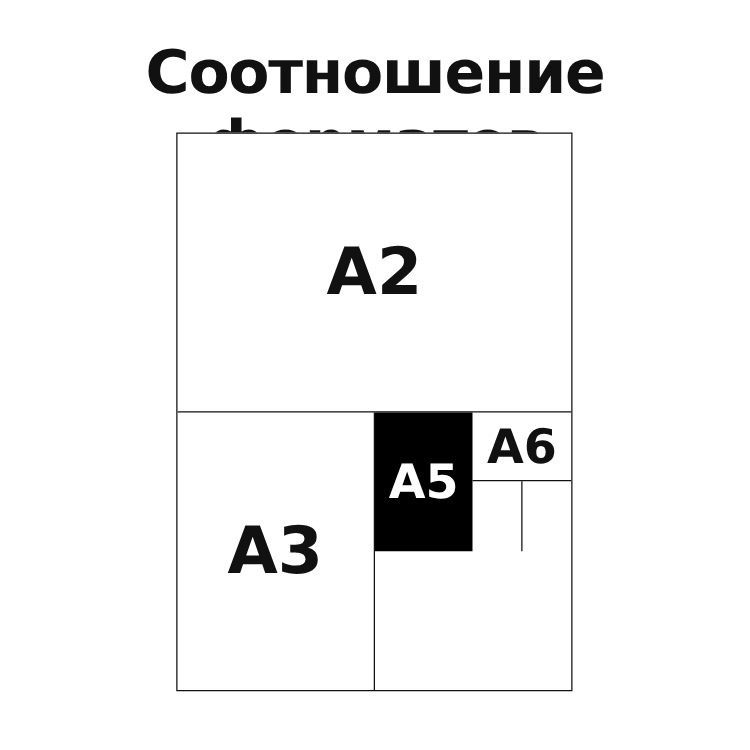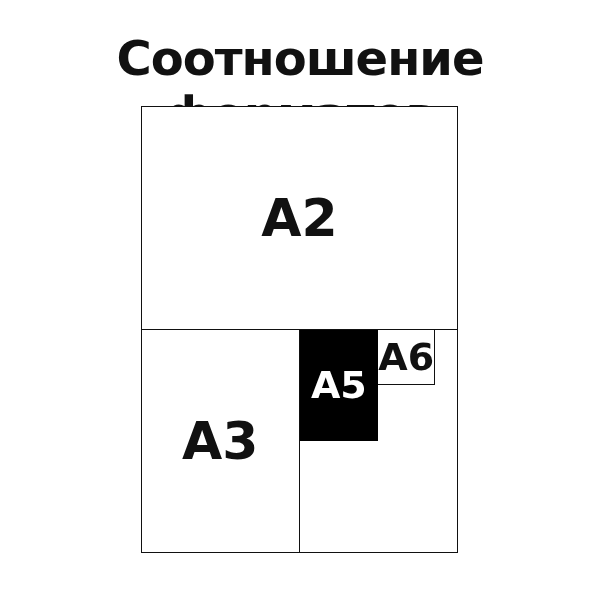--- a/index.html
+++ b/index.html
@@ -54,21 +54,21 @@
   .cell-a3 { width: 50%; height: 100%; border-right: 1.5px solid var(--line); font-size: 52px; }
   .col-right { width: 50%; height: 100%; display: flex; flex-direction: column; }
   .cell-a4 { height: 50%; border-bottom: 1.5px solid var(--line); font-size: 50px; }
   .quad-bottom-right { height: 50%; display: flex; }
   .cell-a5 {
     width: 50%; height: 100%;
     background: var(--highlight_fill);
     color: var(--highlight_text);
     font-size: 38px;
   }
-  .stack-right { width: 50%; height: 100%; display: flex; }
+  .stack-right { width: 50%; height: 100%; display: flex; flex-direction: column; }
   .cell-a6 { height: 50%; border-bottom: 1.5px solid var(--line); font-size: 38px; }
   .subcells { height: 50%; display: flex; }
   .subcell-left { width: 50%; height: 100%; border-right: 1.5px solid var(--line); }
   .subcell-right { width: 50%; height: 100%; }
 </style>
 </head>
 <body>
 
 <div class="canvas">
 

